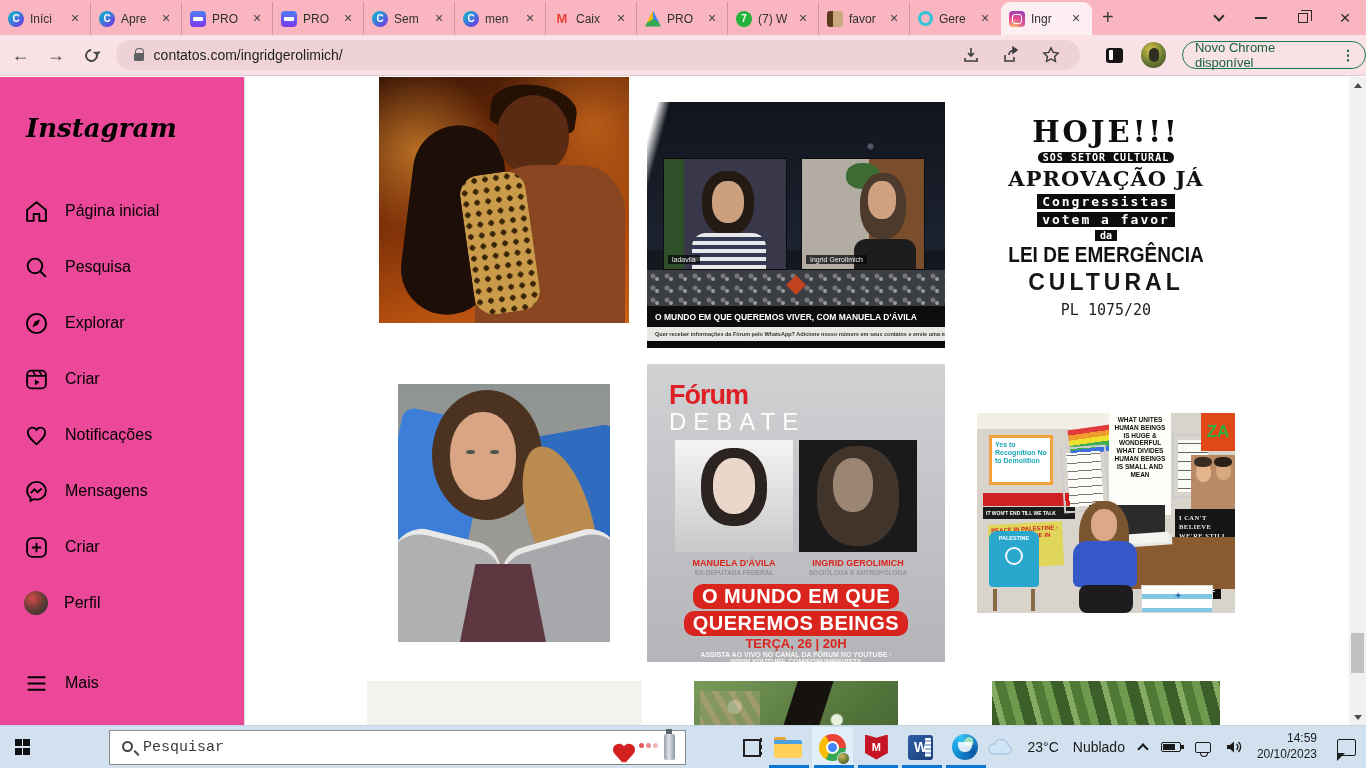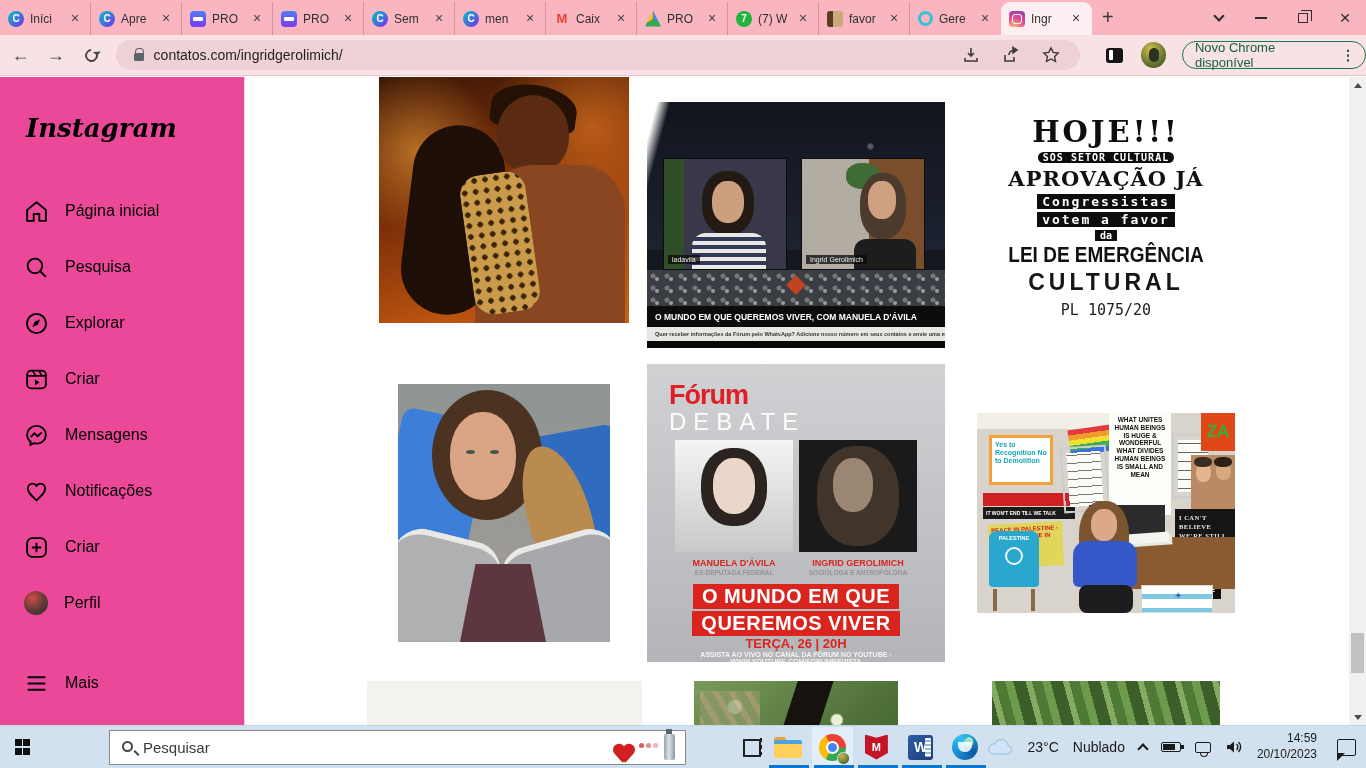--- a/index.html
+++ b/index.html
@@ -185,21 +185,21 @@
   .forum .hA { position:absolute; left:26px; top:8px; width:66px; height:78px; background:#2b2320; border-radius:45%; }
   .forum .fA { position:absolute; left:38px; top:18px; width:42px; height:56px; background:#ead7c9; border-radius:46%; }
   .forum .hB { position:absolute; left:18px; top:6px; width:82px; height:100px; background:#40342b; border-radius:45%; }
   .forum .fB { position:absolute; left:34px; top:18px; width:40px; height:54px; background:#9b8573; border-radius:46%; }
   .forum .nm { position:absolute; width:130px; font-size:9px; font-weight:900; color:#d9251d; }
   .forum .n1 { left:22px; top:194px; } .forum .n2 { left:146px; top:194px; }
   .forum .rl { position:absolute; width:130px; font-size:6.5px; color:#93939a; font-weight:bold; }
   .forum .r1 { left:22px; top:205px; } .forum .r2 { left:146px; top:205px; }
   .forum .bars { position:absolute; left:0; right:0; top:220px; display:flex; flex-direction:column;
                  align-items:center; gap:2px; }
-  .forum .bar { background:#d9251d; color:#fff; font-size:20px; font-weight:900; padding:1px 9px; letter-spacing:.5px; }
+  .forum .bar { background:#d9251d; color:#fff; font-size:20px; font-weight:900; padding:1px 9px; letter-spacing:.5px;border-radius:10px; }
   .forum .when { position:absolute; left:0; right:0; top:274px; color:#d9251d; font-size:13px; font-weight:900; }
   
   .forum .whn { top:272px; }
   .forum .a1 { position:absolute; left:0; right:0; top:287px; color:#f4f4f4; font-size:7px; font-weight:bold; }
 
   
   .room { width:258px; height:200px; background:#d9d4cb; }
   .room .strip-top { position:absolute; left:0; top:0; width:150px; height:16px; background:#f3efe6;
                      color:#8a8a86; font-size:6px; display:flex; align-items:center; padding-left:40px; }
   .room .rainbow { position:absolute; left:92px; top:14px; width:48px; height:26px; transform:rotate(-8deg);
@@ -281,21 +281,21 @@
 
   
   .taskbar { position:absolute; left:0; bottom:0; width:1366px; height:43px; background:#d2e1ef;
              display:flex; align-items:center; border-top:1px solid #c3d4e4; }
   .startbtn { width:48px; height:43px; display:flex; align-items:center; justify-content:center; }
   .winlogo { display:grid; grid-template-columns:7px 7px; grid-template-rows:7px 7px; gap:1.5px; }
   .winlogo span { background:#101010; }
   .searchbox { width:614px; height:35px; background:#fff; border:1px solid #8a8a8a; margin-left:64px;
                display:flex; align-items:center; padding:0 8px; position:relative; }
   .searchbox input { border:none; outline:none; font-size:15px; color:#0f766e; flex:1;
-                     font-family:Liberation Sans, sans-serif; background:transparent; }
+                     font-family:Liberation Mono, monospace; background:transparent; }
   .searchbox input::placeholder { color:#3b3b3b; }
   .mag { width:11px; height:11px; border:2px solid #444; border-radius:50%; position:relative;
          margin:0 10px 2px 4px; flex:none; }
   .mag::after { content:""; position:absolute; left:9px; top:9px; width:7px; height:2px; background:#444;
                 transform:rotate(45deg); border-radius:1px; }
   .sdeco { display:flex; align-items:flex-end; gap:4px; margin-right:2px; }
   .heartb { width:22px; height:20px; position:relative; }
   .heartb::before, .heartb::after { content:""; position:absolute; top:3px; width:12px; height:18px;
         background:#d21f1f; border-radius:10px 10px 0 0; }
   .heartb::before { left:2px; transform:rotate(-42deg); }
@@ -497,30 +497,30 @@
       <div class="igitem">
         <svg width="25" height="25" viewBox="0 0 24 24">
           <rect x="3" y="3.5" width="18" height="17" rx="4" fill="none" stroke="#000" stroke-width="1.8"></rect>
           <path d="M3.5 8.5h17M8.5 4l2.6 4.3M14.5 4l2.6 4.3" stroke="#000" stroke-width="1.6" fill="none"></path>
           <path d="m10.5 12 4.5 2.7-4.5 2.7Z" fill="#000"></path>
         </svg>
         <span>Criar</span>
       </div>
       <div class="igitem">
         <svg width="25" height="25" viewBox="0 0 24 24">
+          <path d="M12 20.5C7.2 16.2 3.7 13 3.7 9.1c0-2.7 2.1-4.7 4.7-4.7 1.6 0 2.9.8 3.6 2 .7-1.2 2-2 3.6-2 2.6 0 4.7 2 4.7 4.7 0 3.9-3.5 7.1-8.3 11.4Z" fill="none" stroke="#000" stroke-width="1.8"></path>
+        </svg>
+        <span>Notificações</span>
+      </div>
+      <div class="igitem">
+        <svg width="25" height="25" viewBox="0 0 24 24">
           <path d="M12 2.8C6.9 2.8 3 6.5 3 11.3c0 2.7 1.2 5 3.2 6.5V21l3-1.6c.9.2 1.8.4 2.8.4 5.1 0 9-3.7 9-8.5S17.1 2.8 12 2.8Z" fill="none" stroke="#000" stroke-width="1.8"></path>
           <path d="m6.5 13.5 3.5-3.7 3 2.9 4-3.6" fill="none" stroke="#000" stroke-width="1.8"></path>
         </svg>
         <span>Mensagens</span>
-      </div>
-      <div class="igitem">
-        <svg width="25" height="25" viewBox="0 0 24 24">
-          <path d="M12 20.5C7.2 16.2 3.7 13 3.7 9.1c0-2.7 2.1-4.7 4.7-4.7 1.6 0 2.9.8 3.6 2 .7-1.2 2-2 3.6-2 2.6 0 4.7 2 4.7 4.7 0 3.9-3.5 7.1-8.3 11.4Z" fill="none" stroke="#000" stroke-width="1.8"></path>
-        </svg>
-        <span>Notificações</span>
       </div>
       <div class="igitem">
         <svg width="25" height="25" viewBox="0 0 24 24">
           <rect x="3" y="3" width="18" height="18" rx="5" fill="none" stroke="#000" stroke-width="1.8"></rect>
           <path d="M12 7.5v9M7.5 12h9" stroke="#000" stroke-width="1.8"></path>
         </svg>
         <span>Criar</span>
       </div>
       <div class="igitem">
         <span class="igavatar"></span>
@@ -611,21 +611,21 @@
           <div class="port pR">
               <div class="hB"></div>
               <div class="fB"></div>
             </div>
           <div class="nm n1">MANUELA D'ÁVILA</div>
           <div class="nm n2">INGRID GEROLIMICH</div>
           <div class="rl r1">EX-DEPUTADA FEDERAL</div>
           <div class="rl r2">SOCIÓLOGA E ANTROPÓLOGA</div>
           <div class="bars">
             <span class="bar">O MUNDO EM QUE</span>
-            <span class="bar">QUEREMOS VIVER</span>
+            <span class="bar">QUEREMOS BEINGS</span>
           </div>
           <div class="when whn">TERÇA, 26 | 20H</div>
           <div class="a1">ASSISTA AO VIVO NO CANAL DA FÓRUM NO YOUTUBE · WWW.YOUTUBE.COM/FORUMREVISTA</div>
         </div>
       </div>
 
       <div class="tile" style="left:712px; top:286px; width:298px; height:300px;">
         <div class="timg room">
           <div class="strip-top"></div>
           <div class="rainbow"></div>

